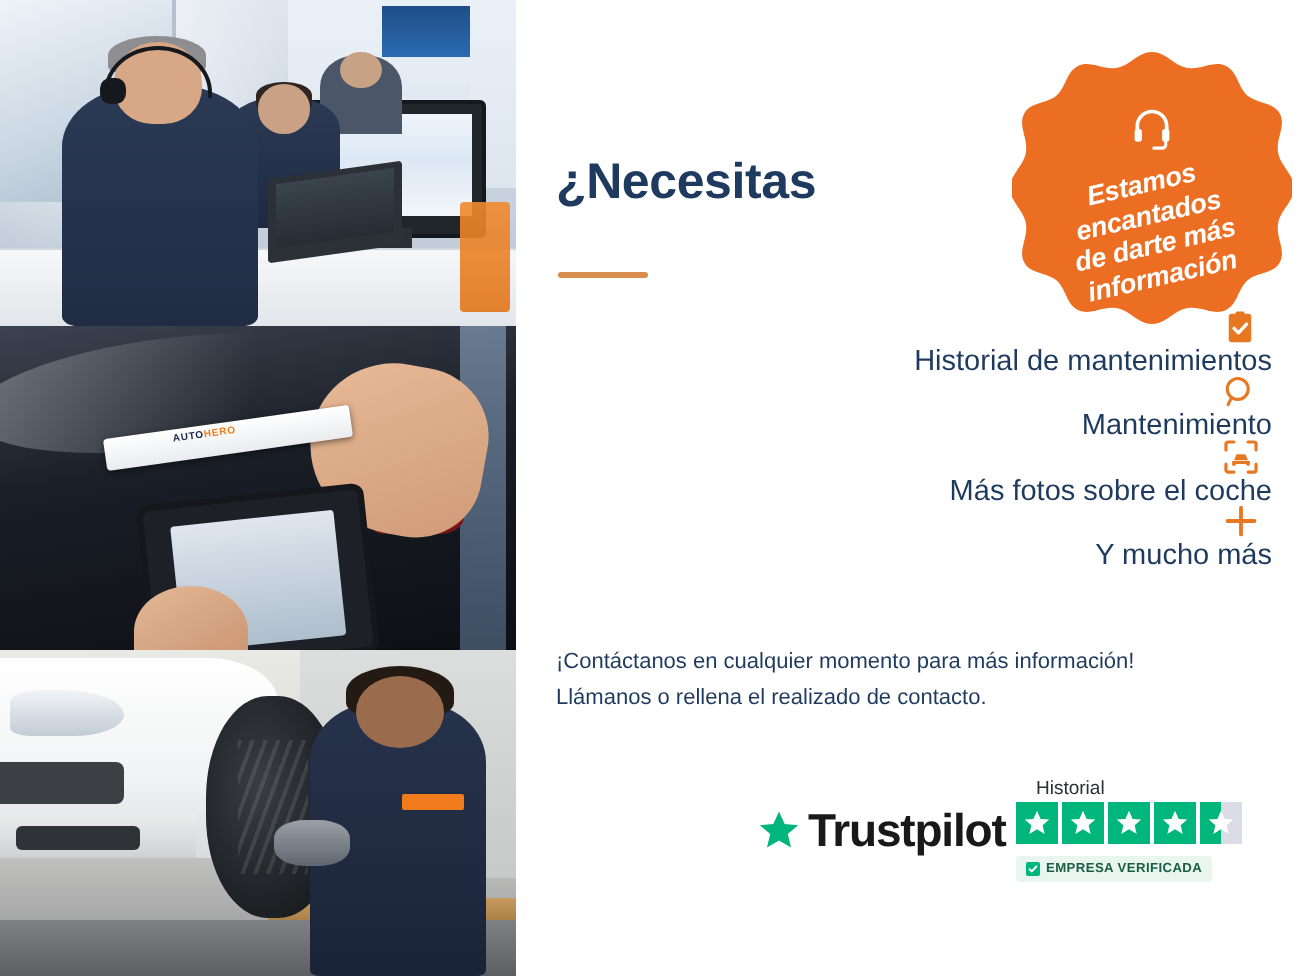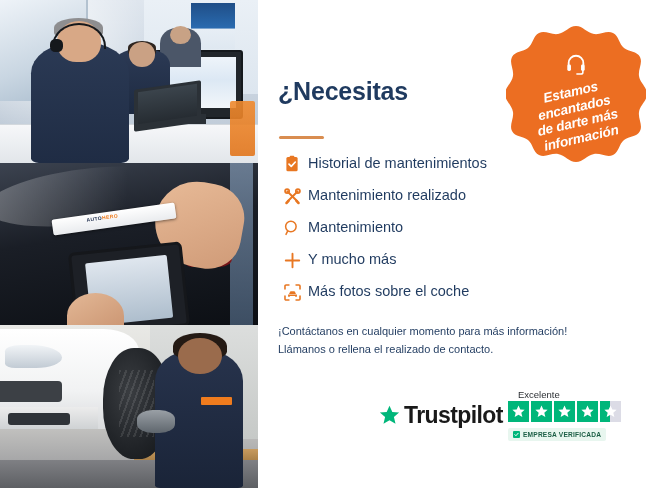--- a/index.html
+++ b/index.html
@@ -144,21 +144,21 @@
   .badge { position:absolute; left:248px; top:22px; width:140px; height:140px; }
   .badge svg { position:absolute; inset:0; }
   .badge .headset-ic { position:absolute; left:50%; top:31px; transform:translateX(-50%);
       width:22px; height:22px; }
   .badge .btext { position:absolute; left:50%; top:62px; transform:translate(-50%,0) rotate(-13deg);
       width:114px; text-align:center; color:#fff; font-weight:bold;
       font-size:13.5px; line-height:1.16; font-style:italic; letter-spacing:-0.1px; }
 
   
   .list { position:absolute; left:18px; top:155px; width:360px; }
-  .row { display:flex; align-items:flex-start; height:32px; }
+  .row { display:flex; align-items:flex-end; height:32px;flex-direction:column; }
   .row .ic { width:32px; min-width:32px; display:flex; align-items:center; justify-content:center; }
   .row .lbl { color:#1f3a5f; font-size:14.5px; }
 
   .body-copy { position:absolute; left:20px; top:323px; width:365px;
       color:#1f3a5f; font-size:11px; line-height:1.62; }
 
   
   .tp { position:absolute; left:120px; top:390px; width:260px; height:58px; }
   .tp .excelente { position:absolute; left:140px; top:-1px; font-size:9.5px; color:#2b2f33; }
   .tp .logo { position:absolute; left:0px; top:12px; display:flex; align-items:center; gap:3px; }
@@ -266,79 +266,64 @@
         <span class="ic">
           <svg width="18" height="18" viewBox="0 0 24 24">
             <rect x="4.5" y="2.5" width="15" height="19" rx="2" fill="#e87722"></rect>
             <rect x="9" y="1" width="6" height="3.4" rx="1" fill="#e87722"></rect>
             <path d="M8 12.2 l3 3 l5.4-5.8" fill="none" stroke="#fff" stroke-width="2.2" stroke-linecap="round" stroke-linejoin="round"></path>
           </svg>
         </span>
         <span class="lbl">Historial de mantenimientos</span>
       </div>
 
-      <div class="row">
-        <span class="ic">
-          <svg width="19" height="19" viewBox="0 0 24 24">
-            <g stroke="#e87722" stroke-width="2.6" stroke-linecap="round">
-              <path d="M5.5 5.5 L18 18"></path>
-              <path d="M18.5 5.5 L6 18"></path>
-            </g>
-            <circle cx="5.2" cy="5.2" r="2.6" fill="none" stroke="#e87722" stroke-width="2.2"></circle>
-            <circle cx="18.8" cy="5.2" r="2.6" fill="none" stroke="#e87722" stroke-width="2.2"></circle>
-            <path d="M17 17.6 L19.6 20.2" stroke="#e87722" stroke-width="3.2" stroke-linecap="round"></path>
-            <path d="M7 17.6 L4.4 20.2" stroke="#e87722" stroke-width="3.2" stroke-linecap="round"></path>
-          </svg>
-        </span>
-        <span class="lbl">Mantenimiento realizado</span>
-      </div>
 
       <div class="row">
         <span class="ic">
           <svg width="18" height="18" viewBox="0 0 24 24">
             <circle cx="10.5" cy="10" r="7" fill="none" stroke="#e87722" stroke-width="2"></circle>
             <path d="M6 16.5 L4 20.5" fill="none" stroke="#e87722" stroke-width="2" stroke-linecap="round"></path>
           </svg>
         </span>
         <span class="lbl">Mantenimiento</span>
-      </div>
-
-      <div class="row">
-        <span class="ic">
-          <svg width="19" height="19" viewBox="0 0 24 24">
-            <path d="M12 3.5 V20.5 M3.5 12 H20.5" stroke="#e87722" stroke-width="2.4" stroke-linecap="round"></path>
-          </svg>
-        </span>
-        <span class="lbl">Y mucho más</span>
       </div>
 
       <div class="row">
         <span class="ic">
           <svg width="19" height="19" viewBox="0 0 24 24">
             <g fill="none" stroke="#e87722" stroke-width="2" stroke-linecap="round">
               <path d="M2.5 7.5 V3.8 a1.3 1.3 0 0 1 1.3-1.3 H7.5"></path>
               <path d="M16.5 2.5 H20.2 a1.3 1.3 0 0 1 1.3 1.3 V7.5"></path>
               <path d="M21.5 16.5 V20.2 a1.3 1.3 0 0 1-1.3 1.3 H16.5"></path>
               <path d="M7.5 21.5 H3.8 a1.3 1.3 0 0 1-1.3-1.3 V16.5"></path>
             </g>
             <path d="M6.4 14.6 h11.2 v2.3 a.6.6 0 0 1-.6.6 h-1.1 a.6.6 0 0 1-.6-.6 v-.5 H8.7 v.5 a.6.6 0 0 1-.6.6 H7 a.6.6 0 0 1-.6-.6 z" fill="#e87722"></path>
             <path d="M7.6 14 l1.3-3.1 a1 1 0 0 1 .9-.6 h4.4 a1 1 0 0 1 .9.6 L16.4 14 z" fill="#e87722"></path>
           </svg>
         </span>
         <span class="lbl">Más fotos sobre el coche</span>
       </div>
+
+      <div class="row">
+        <span class="ic">
+          <svg width="19" height="19" viewBox="0 0 24 24">
+            <path d="M12 3.5 V20.5 M3.5 12 H20.5" stroke="#e87722" stroke-width="2.4" stroke-linecap="round"></path>
+          </svg>
+        </span>
+        <span class="lbl">Y mucho más</span>
+      </div>
     </div>
 
     <div class="body-copy">
       <div>¡Contáctanos en cualquier momento para más información!</div>
       <div>Llámanos o rellena el realizado de contacto.</div>
     </div>
 
     <div class="tp">
-      <div class="excelente">Excelente</div>
+      <div class="excelente">Historial</div>
 
       <div class="logo">
         <svg width="23" height="23" viewBox="0 0 24 24">
           <path fill="#00b67a" d="M12 1.8 l2.95 6.6 l7.05.55 l-5.4 4.65 l1.67 7.05 L12 16.9 l-6.27 3.75 l1.67-7.05 l-5.4-4.65 l7.05-.55 z"></path>
         </svg>
         <span class="word">Trustpilot</span>
       </div>
 
       <div class="stars">
         <span class="st">

